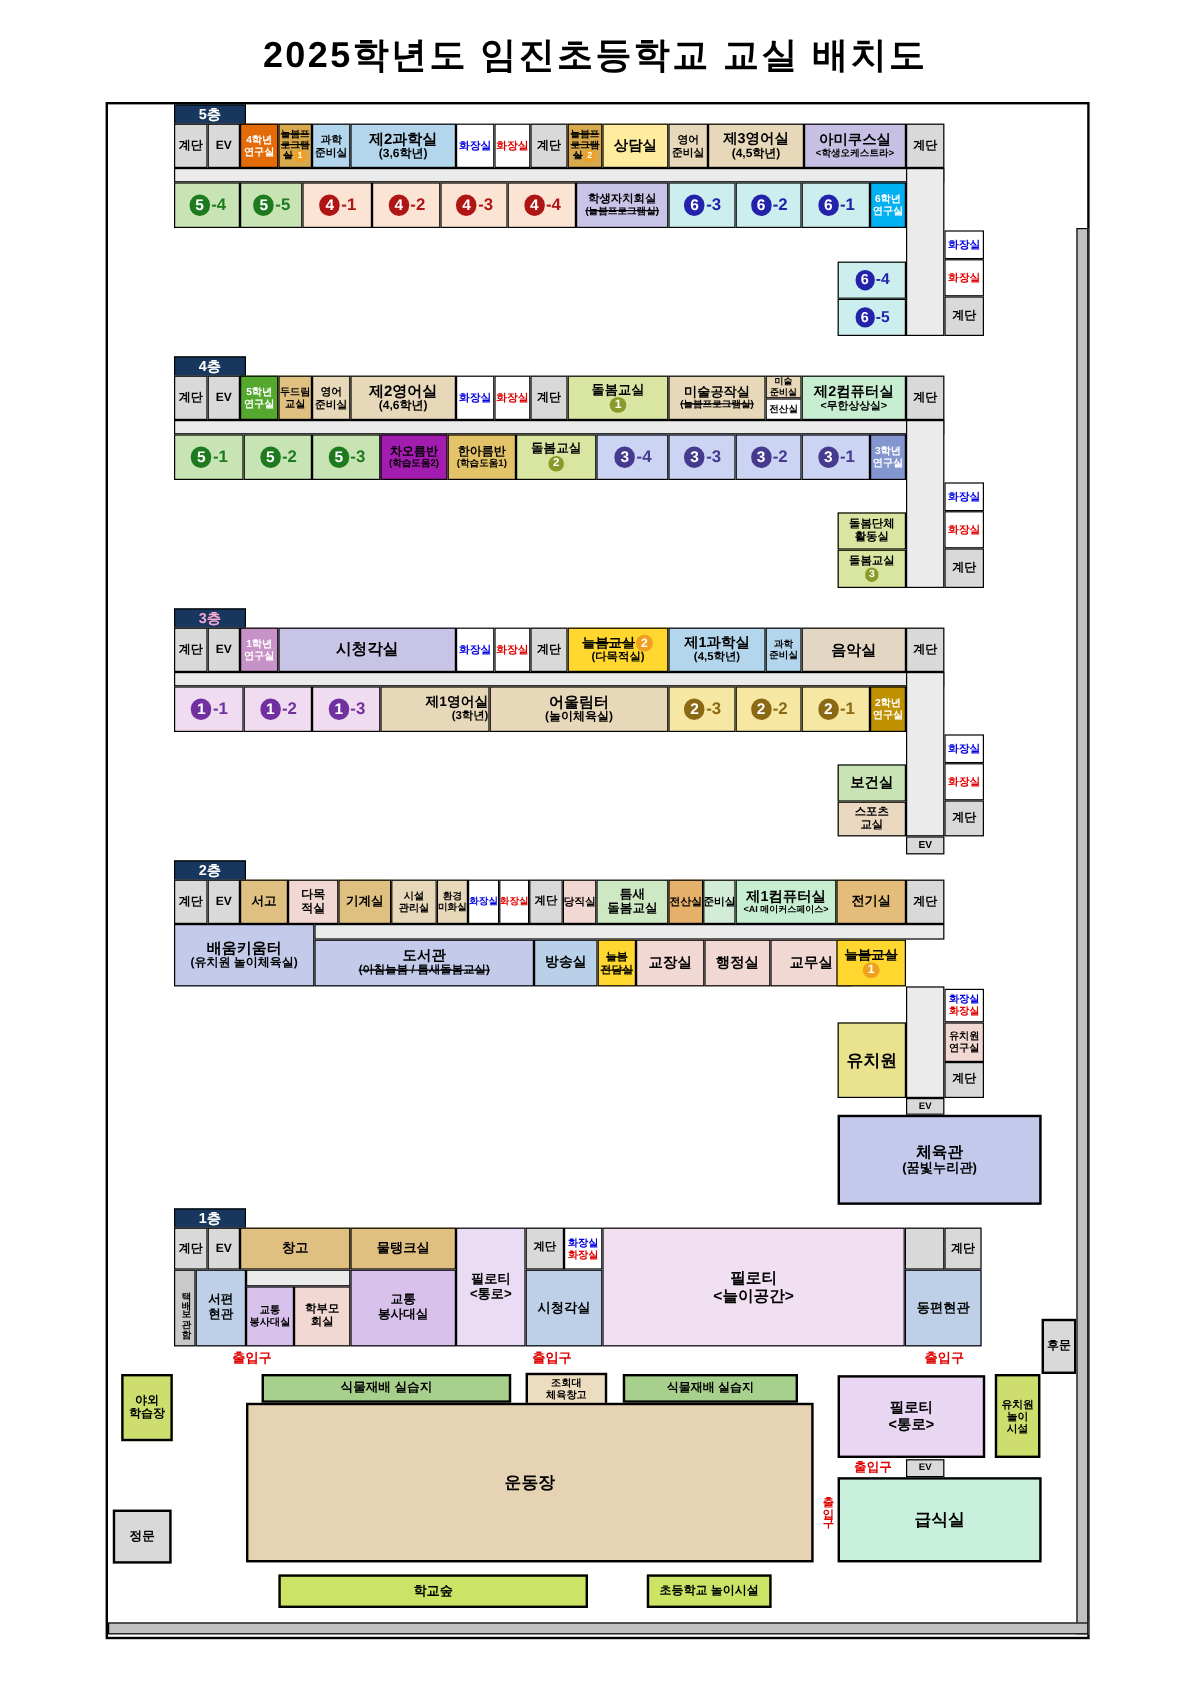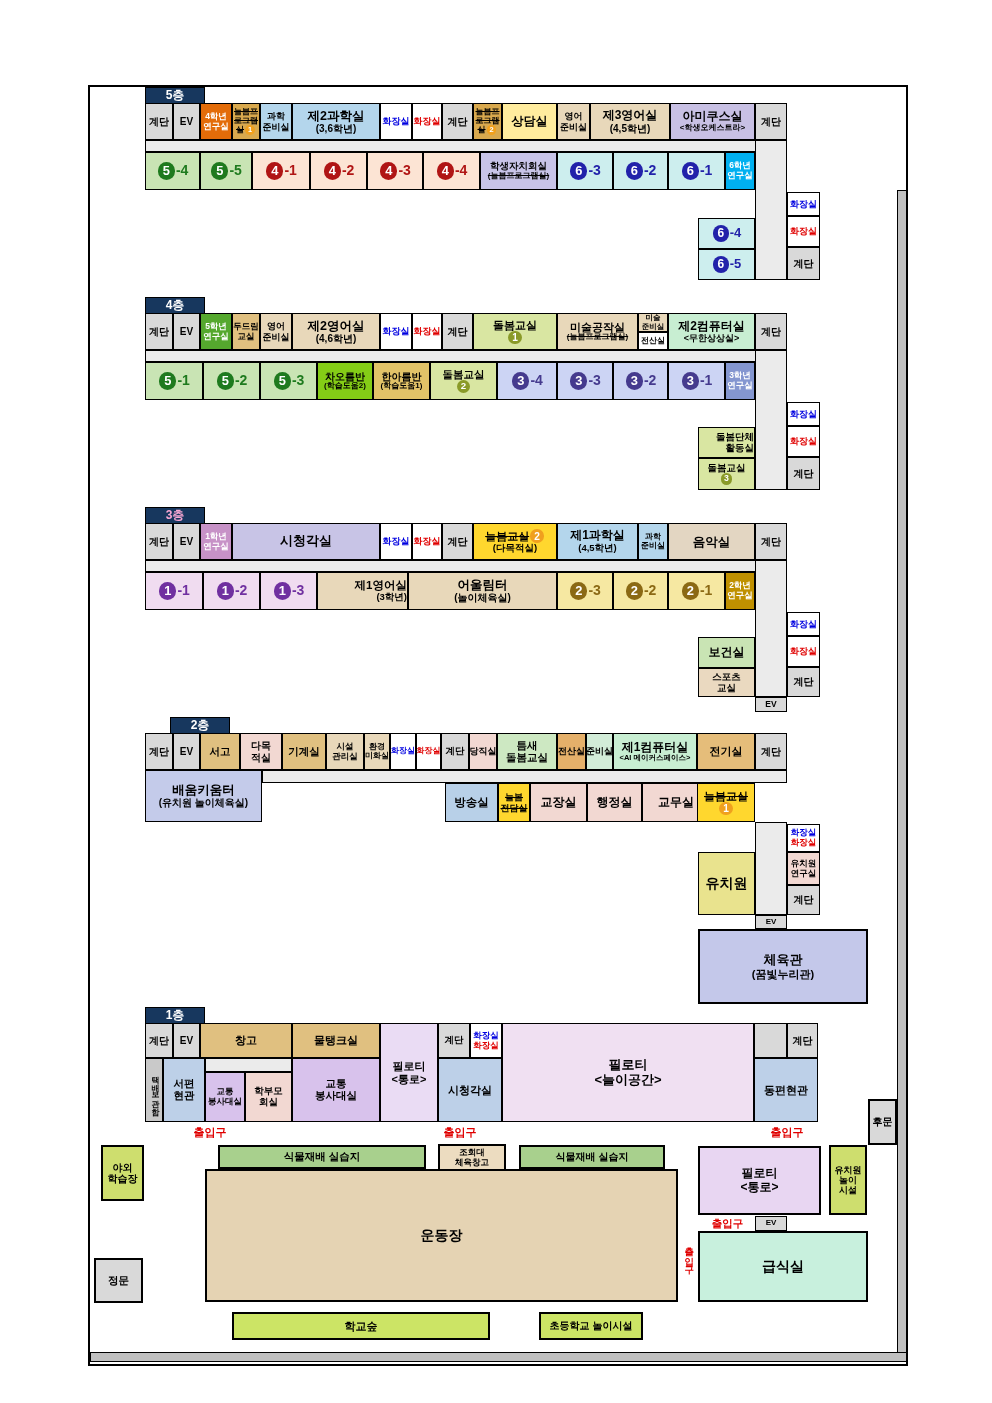--- a/index.html
+++ b/index.html
@@ -13,20 +13,21 @@
     line-height:1.12;overflow:hidden;color:#000}
   .ln{white-space:nowrap;display:flex;align-items:center;justify-content:center}
   .circ{display:inline-flex;align-items:center;justify-content:center;
     width:1.35em;height:1.35em;border-radius:50%;color:#fff;font-size:.92em;
     margin:0 1px;flex:none;font-weight:700}
 </style>
 </head>
 <body>
 
 <div class="canvas">
+  <div class="title">2025학년도 임진초등학교 교실 배치도</div>
 <div class="cell" style="left: 88px; top: 85px; width: 820px; height: 1281px; font-size: 10px; border-width: 2px;"></div>
     <div class="cell" style="left: 897px; top: 190px; width: 10px; height: 1172px; background: rgb(192, 192, 192); font-size: 10px;"></div>
     <div class="cell" style="left: 90px; top: 1352px; width: 817px; height: 10px; background: rgb(192, 192, 192); font-size: 10px;"></div>
     <div class="cell" style="left: 145px; top: 87px; width: 60px; height: 17px; background: rgb(23, 55, 94); color: rgb(255, 255, 255); font-size: 12px;">
       <div class="ln">
         <span>5층</span>
       </div>
     </div>
     <div class="cell" style="left: 145px; top: 103px; width: 28px; height: 37px; background: rgb(217, 217, 217); font-size: 10px;">
       <div class="ln">
@@ -351,21 +352,21 @@
         <span class="circ" style="background: rgb(30, 122, 30);">5</span>
         <span>-2</span>
       </div>
     </div>
     <div class="cell" style="left: 260px; top: 362px; width: 57px; height: 38px; background: rgb(201, 228, 180); color: rgb(30, 122, 30); font-size: 14px;">
       <div class="ln">
         <span class="circ" style="background: rgb(30, 122, 30);">5</span>
         <span>-3</span>
       </div>
     </div>
-    <div class="cell" style="left: 317px; top: 362px; width: 56px; height: 38px; background: #84cc16; font-size: 10px;">
+    <div class="cell" style="left: 317px; top: 362px; width: 56px; height: 38px; background: #a21caf; font-size: 10px;">
       <div class="ln">
         <span>차오름반</span>
       </div>
       <div class="ln">
         <span style="font-size: 8px;">(학습도움2)</span>
       </div>
     </div>
     <div class="cell" style="left: 373px; top: 362px; width: 57px; height: 38px; background: rgb(226, 195, 104); font-size: 10px;">
       <div class="ln">
         <span>한아름반</span>
@@ -422,21 +423,21 @@
     <div class="cell" style="left: 787px; top: 426px; width: 33px; height: 31px; background: rgb(255, 255, 255); color: rgb(224, 0, 0); font-size: 9px;">
       <div class="ln">
         <span>화장실</span>
       </div>
     </div>
     <div class="cell" style="left: 787px; top: 457px; width: 33px; height: 33px; background: rgb(217, 217, 217); font-size: 10px;">
       <div class="ln">
         <span>계단</span>
       </div>
     </div>
-    <div class="cell" style="left: 698px; top: 427px; width: 57px; height: 31px; background: rgb(217, 230, 162); font-size: 9.5px; align-items: flex-end;">
+    <div class="cell" style="left: 698px; top: 427px; width: 57px; height: 31px; background: rgb(217, 230, 162); font-size: 9.5px;">
       <div class="ln">
         <span>돌봄단체</span>
       </div>
       <div class="ln">
         <span>활동실</span>
       </div>
     </div>
     <div class="cell" style="left: 698px; top: 458px; width: 57px; height: 32px; background: rgb(217, 230, 162); font-size: 9.5px;">
       <div class="ln">
         <span>돌봄교실</span>
@@ -611,21 +612,21 @@
       </div>
     </div>
     <div class="cell" style="left: 698px; top: 668px; width: 57px; height: 29px; background: rgb(234, 217, 192); font-size: 9.5px;">
       <div class="ln">
         <span>스포츠</span>
       </div>
       <div class="ln">
         <span>교실</span>
       </div>
     </div>
-    <div class="cell" style="left: 145px; top: 717px; width: 60px; height: 17px; background: rgb(23, 55, 94); color: rgb(255, 255, 255); font-size: 12px; margin-left: 25px;">
+    <div class="cell" style="left: 145px; top: 717px; width: 60px; height: 17px; background: rgb(23, 55, 94); color: rgb(255, 255, 255); font-size: 12px;">
       <div class="ln">
         <span>2층</span>
       </div>
     </div>
     <div class="cell" style="left: 145px; top: 733px; width: 28px; height: 37px; background: rgb(217, 217, 217); font-size: 10px;">
       <div class="ln">
         <span>계단</span>
       </div>
     </div>
     <div class="cell" style="left: 173px; top: 733px; width: 27px; height: 37px; background: rgb(217, 217, 217); font-size: 10px;">
@@ -725,20 +726,28 @@
     </div>
     <div class="cell" style="left: 145px; top: 770px; width: 117px; height: 52px; background: rgb(196, 203, 234); font-size: 12.5px;">
       <div class="ln">
         <span>배움키움터</span>
       </div>
       <div class="ln">
         <span style="font-size: 10px;">(유치원 놀이체육실)</span>
       </div>
     </div>
     <div class="cell" style="left: 262px; top: 770px; width: 525px; height: 13px; background: rgb(235, 235, 235); font-size: 10px;"></div>
+    <div class="cell" style="left: 262px; top: 783px; width: 183px; height: 39px; background: rgb(196, 203, 234); font-size: 12px;">
+      <div class="ln">
+        <span>도서관</span>
+      </div>
+      <div class="ln">
+        <span style="font-size: 9.5px; text-decoration: line-through;">(아침늘봄 / 틈새돌봄교실)</span>
+      </div>
+    </div>
     <div class="cell" style="left: 445px; top: 783px; width: 53px; height: 39px; background: rgb(184, 208, 232); font-size: 11.5px;">
       <div class="ln">
         <span>방송실</span>
       </div>
     </div>
     <div class="cell" style="left: 498px; top: 783px; width: 32px; height: 39px; background: rgb(255, 215, 46); font-size: 9px;">
       <div class="ln">
         <span style="text-decoration: line-through;">늘봄</span>
       </div>
       <div class="ln">

